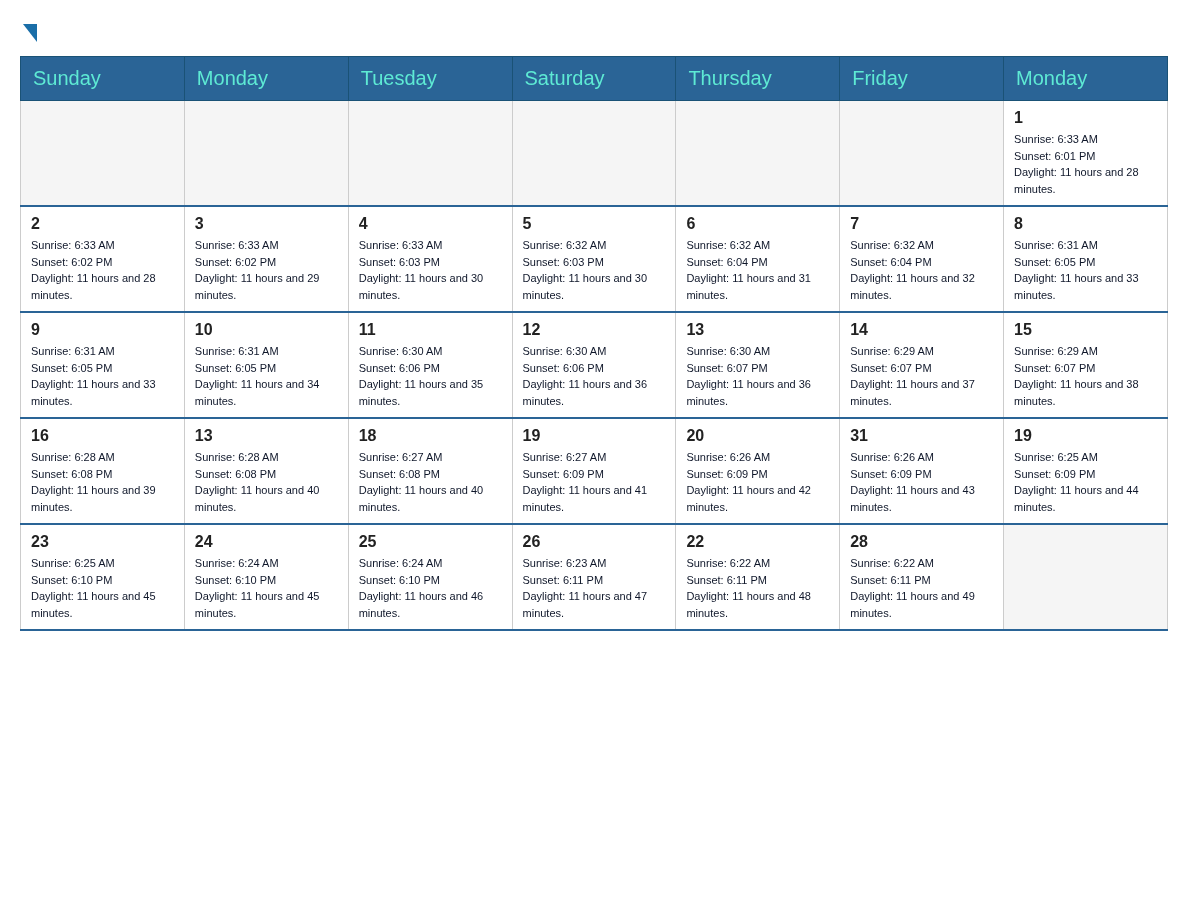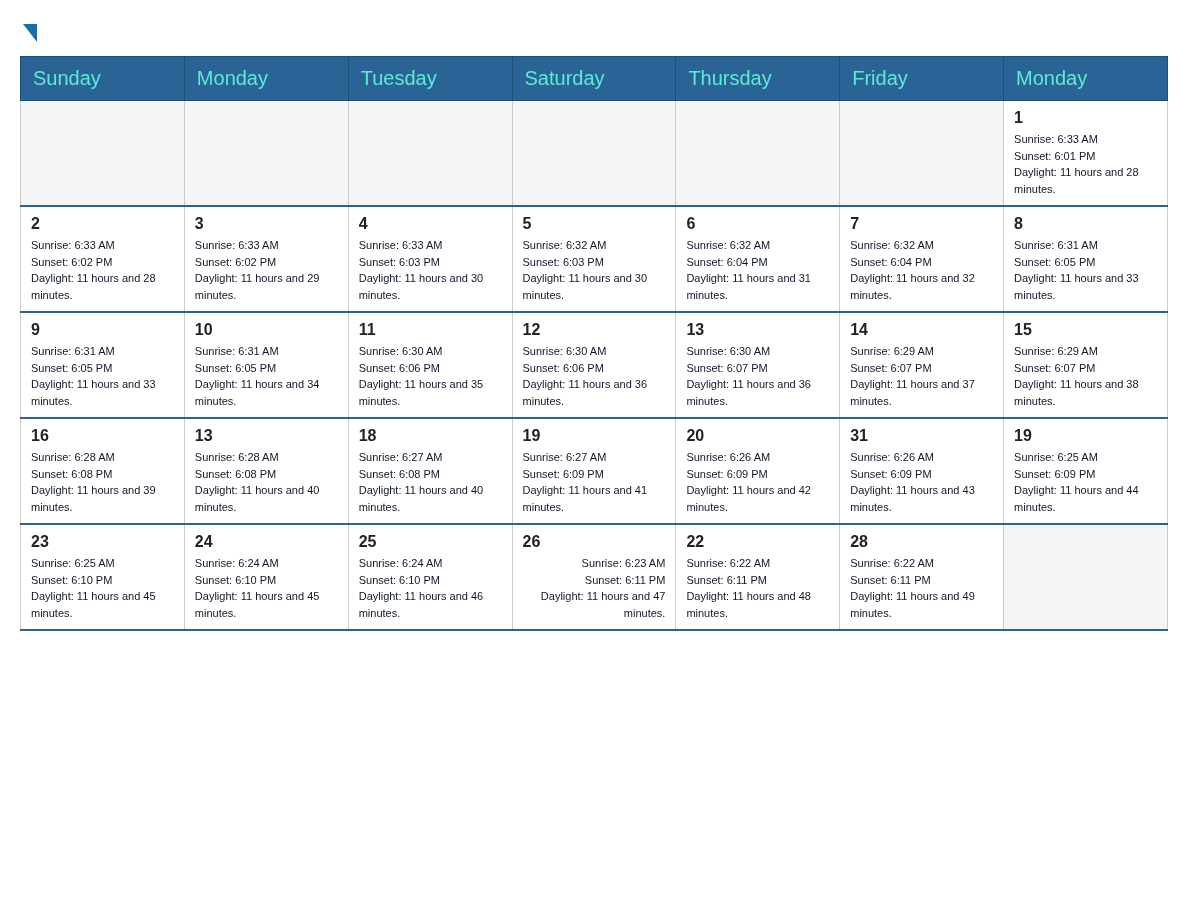--- a/index.html
+++ b/index.html
@@ -291,21 +291,21 @@
 Daylight: 11 hours and 45 minutes.</div>
         </td>
         <td>
           <span class="day-number">25</span>
           <div class="day-info" style="white-space: pre-line;">Sunrise: 6:24 AM
 Sunset: 6:10 PM
 Daylight: 11 hours and 46 minutes.</div>
         </td>
         <td>
           <span class="day-number">26</span>
-          <div class="day-info" style="white-space: pre-line; text-align: right;">Sunrise: 6:23 AM
+          <div class="day-info" style="white-space: pre-line;">Sunrise: 6:23 AM
 Sunset: 6:11 PM
 Daylight: 11 hours and 47 minutes.</div>
         </td>
         <td>
           <span class="day-number">22</span>
           <div class="day-info" style="white-space: pre-line;">Sunrise: 6:22 AM
 Sunset: 6:11 PM
 Daylight: 11 hours and 48 minutes.</div>
         </td>
         <td>

